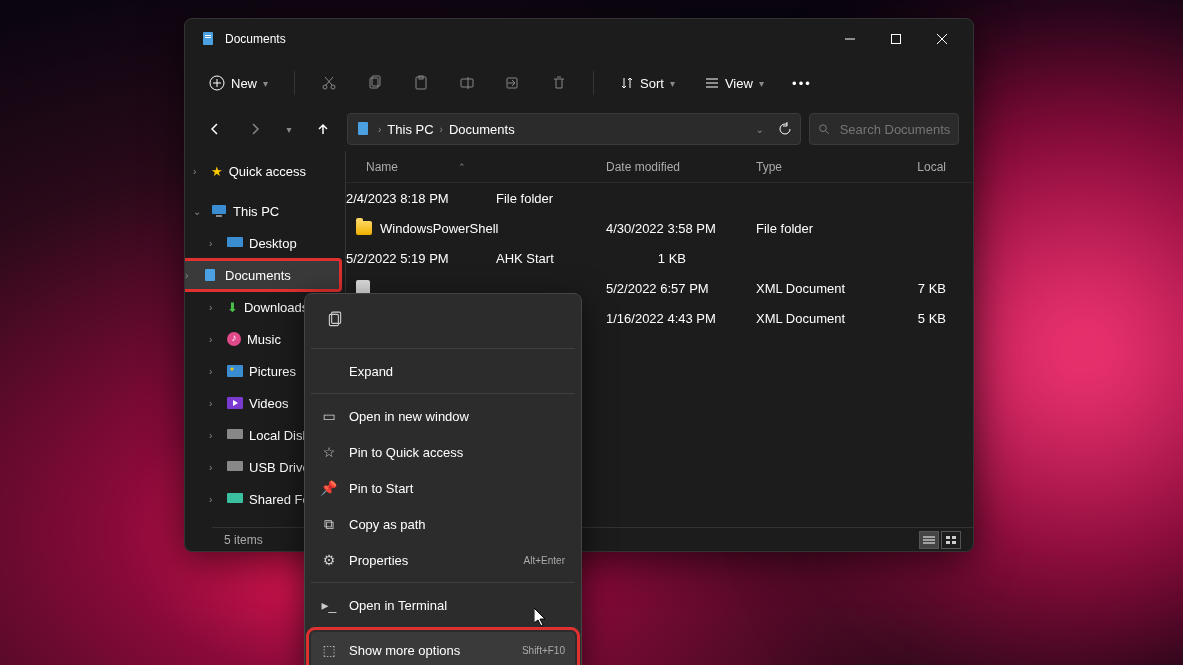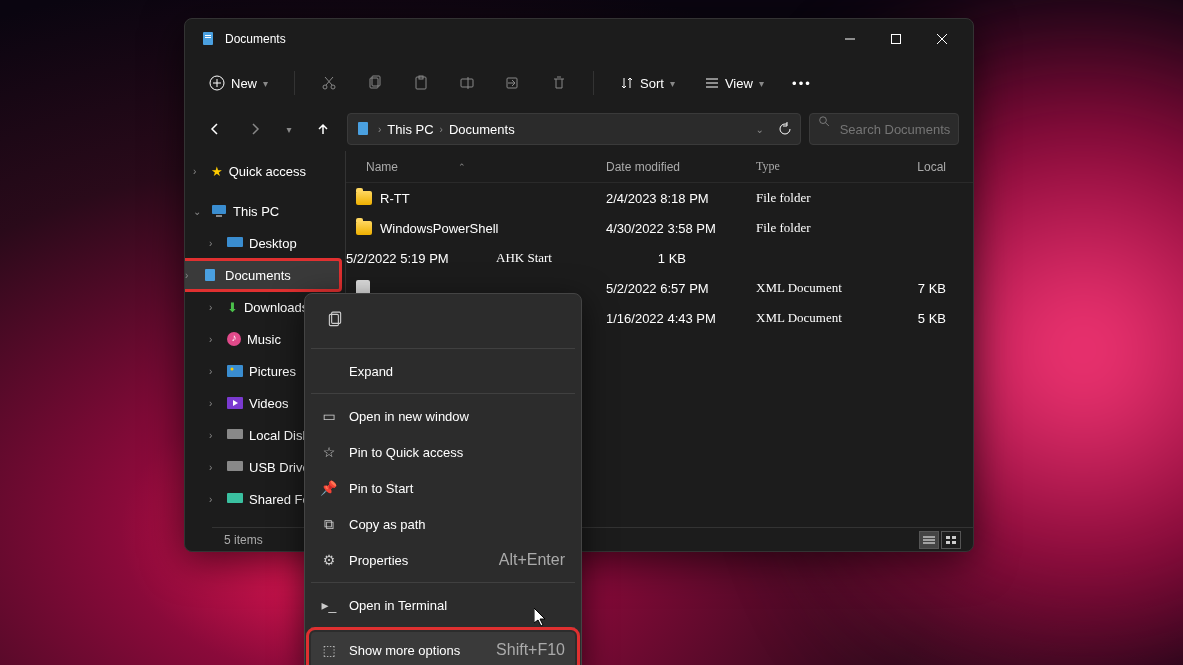--- a/index.html
+++ b/index.html
@@ -24,52 +24,52 @@
 .winbtns { display: flex; }
 .winbtn { width: 46px; height: 32px; display: flex; align-items: center; justify-content: center; color: #fff; }
 .toolbar { display: flex; align-items: center; height: 48px; padding: 0 14px; gap: 10px; }
 .tbtn { display: flex; align-items: center; padding: 6px 10px; color: #fff; border-radius: 4px; gap: 6px; font-size: 13px; }
 .tbtn.icon-only { padding: 6px; width: 36px; justify-content: center; color: #888; }
 .tsep { width: 1px; height: 24px; background: #333; margin: 0 6px; }
 .nav { display: flex; align-items: center; height: 44px; padding: 0 14px; gap: 8px; }
 .navbtn { width: 32px; height: 32px; display: flex; align-items: center; justify-content: center; color: #fff; border-radius: 4px; }
 .addressbar { flex: 1; display: flex; align-items: center; background: #2b2b2b; border: 1px solid #3a3a3a; border-radius: 4px; height: 32px; padding: 0 8px; gap: 6px; font-size: 13px; color: #fff; }
 .crumb { display: flex; align-items: center; gap: 4px; }
-.searchbox { width: 150px; display: flex; background: #2b2b2b; border: 1px solid #3a3a3a; border-radius: 4px; height: 32px; padding: 0 8px; gap: 10px; }
+.searchbox { width: 150px; display: flex; align-items: center; background: #2b2b2b; border: 1px solid #3a3a3a; border-radius: 4px; height: 32px; padding: 0 8px; gap: 10px; }
 .searchbox input { background: none; border: none; outline: none; color: #aaa; font-size: 13px; width: 100%; }
 .content { display: flex; height: calc(100% - 40px - 48px - 44px - 24px); }
 .sidebar { width: 160px; padding: 4px 0; overflow: hidden; }
 .navitem { display: flex; align-items: center; height: 32px; padding: 0 8px; gap: 6px; color: #fff; font-size: 13px; white-space: nowrap; }
 .navitem .chev { width: 12px; color: #888; font-size: 10px; }
 .navitem.nested { padding-left: 24px; }
 .navitem.selected { background: #3a3a3a; border-radius: 3px; }
 .navitem.highlighted { outline: 3px solid #e03030; outline-offset: -2px; }
 .filepane { flex: 1; border-left: 1px solid #333; }
 .colheaders { display: flex; height: 32px; align-items: center; color: #aaa; font-size: 12px; border-bottom: 1px solid #2a2a2a; }
 .col-name { width: 260px; padding-left: 20px; display: flex; align-items: center; gap: 60px; }
 .col-date { width: 150px; }
-.col-type { width: 120px; font-family: Liberation Serif, serif; }
+.col-type { width: 120px; }
 .col-size { width: 70px; text-align: right; }
 .filerow { display: flex; height: 30px; align-items: center; color: #fff; font-size: 13px; }
 .filerow .fname { width: 260px; padding-left: 10px; display: flex; align-items: center; gap: 8px; }
 .statusbar { display: flex; align-items: center; height: 24px; padding: 0 12px; color: #aaa; font-size: 12px; justify-content: space-between; border-top: 1px solid #333; margin-left: 27px; }
 .viewbtns { display: flex; gap: 2px; }
 .viewbtn { width: 20px; height: 18px; display: flex; align-items: center; justify-content: center; border: 1px solid #555; }
 .contextmenu {
   position: absolute; left: 304px; top: 293px; width: 278px;
   background: #2c2c2c; border: 1px solid #444; border-radius: 8px;
   box-shadow: 0 8px 32px rgba(0,0,0,0.6); padding: 6px; z-index: 10;
 }
 .ctxtop { display: flex; gap: 8px; padding: 4px 8px 8px; }
 .ctxicon { width: 32px; height: 32px; display: flex; align-items: center; justify-content: center; color: #ccc; border-radius: 4px; }
 .ctxsep { height: 1px; background: #404040; margin: 4px 0; }
 .ctxitem { display: flex; align-items: center; height: 36px; padding: 0 10px; gap: 12px; color: #fff; font-size: 13px; border-radius: 4px; }
 .ctxitem:hover, .ctxitem.hover { background: #3a3a3a; }
 .ctxitem .lbl { flex: 1; }
-.ctxitem .shortcut { color: #aaa; font-size: 16px; }
+.ctxitem .shortcut { color: #aaa; font-size: 10px; }
 .ctxitem.highlighted { outline: 3px solid #e03030; outline-offset: 2px; }
 .ctxglyph { width: 16px; height: 16px; display: flex; align-items: center; justify-content: center; color: #ccc; font-size: 14px; }
 .folder-icon { width: 16px; height: 14px; background: linear-gradient(#ffd760,#eeb000); border-radius: 2px; position: relative; }
 .folder-icon::before { content:''; position:absolute; top:-3px; left:0; width:7px; height:4px; background:#ffd760; border-radius: 2px 2px 0 0; }
 .file-icon { width: 14px; height: 16px; background: #ddd; border-radius: 2px; position: relative; }
 .ahk-icon { width: 14px; height: 16px; background: #3a9d3a; border-radius: 2px; }
 .chevr { color: #888; font-size: 10px; }
 .cursor { position: absolute; left: 534px; top: 608px; z-index: 20; pointer-events: none; }
 </style>
 </head>
@@ -298,24 +298,20 @@
       <div class="colheaders">
         <div class="col-name">
             <span>Name</span>
             <span style="font-size:9px;color:#888">⌃</span>
           </div>
         <div class="col-date">Date modified</div>
         <div class="col-type">Type</div>
         <div class="col-size">Local</div>
       </div>
       <div class="filerow">
-          <div class="fname">
-            <div class="folder-icon"></div>
-            <span>R-TT</span>
-          </div>
           <div class="col-date">2/4/2023 8:18 PM</div>
           <div class="col-type">File folder</div>
           <div class="col-size"></div>
         </div>
       <div class="filerow">
           <div class="fname">
             <div class="folder-icon"></div>
             <span>WindowsPowerShell</span>
           </div>
           <div class="col-date">4/30/2022 3:58 PM</div>

